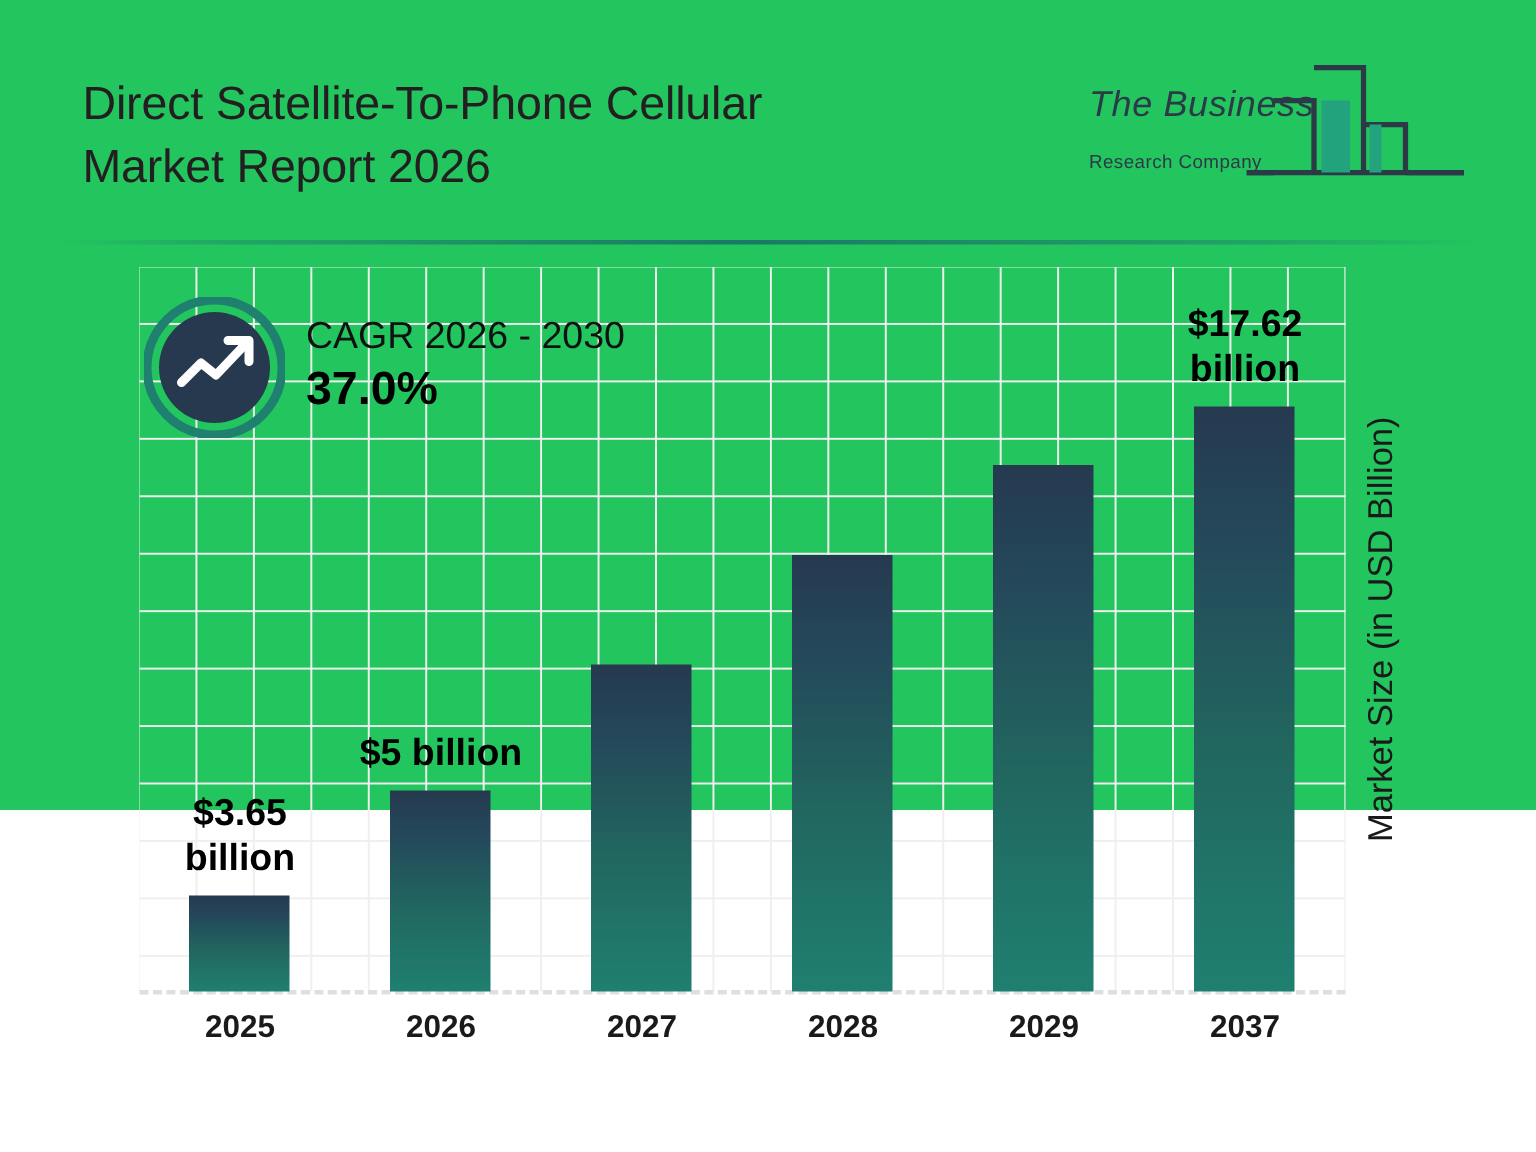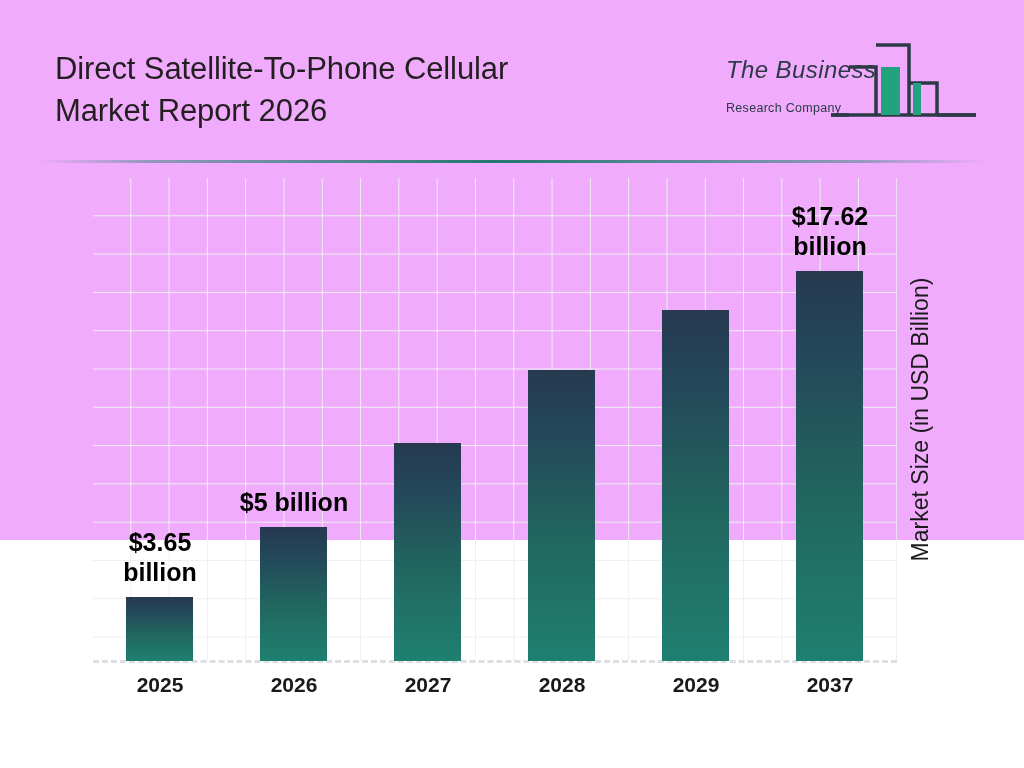--- a/index.html
+++ b/index.html
@@ -2,21 +2,21 @@
 <html><head>
 <meta charset="utf-8">
 <style>
   * { box-sizing: border-box; margin: 0; padding: 0; }
   html, body {
     width: 1024px; height: 768px;
     background: #ffffff;
     font-family: "Liberation Sans", sans-serif;
     overflow: hidden;
   }
-  #page { position: relative; width: 1024px; height: 540px; background: #f0abfc; }
+  #page { position: relative; width: 1024px; height: 540px; background: #22c55e; }
 
   
   #header { position: absolute; left: 0; top: 0; width: 1024px; height: 162px; }
 
   #title {
     position: absolute; left: 55px; top: 48px; width: 620px;
     font-size: 31px; line-height: 42px; font-weight: 400;
     color: #231f20; letter-spacing: -0.1px;
   }
   #title .tl { display: block; }
@@ -183,15 +183,27 @@
         <div class="xtick" style="left: 0px;">2025</div>
         <div class="xtick" style="left: 134px;">2026</div>
         <div class="xtick" style="left: 268px;">2027</div>
         <div class="xtick" style="left: 402px;">2028</div>
         <div class="xtick" style="left: 536px; text-align: center;">2029</div>
         <div class="xtick" style="left: 670px;">2037</div>
       </div>
 
     <div id="ylabel">Market Size (in USD Billion)</div>
 
+    <div id="cagr">
+      <svg id="cagr-circle" viewBox="0 0 94 94">
+        <circle cx="47" cy="47" r="45" fill="none" stroke="#1f8070" stroke-width="6"></circle>
+        <circle cx="47" cy="47" r="37" fill="#26394f"></circle>
+        <polyline points="25,57 38,44 48,52 68,31" fill="none" stroke="#ffffff" stroke-width="6" stroke-linecap="round" stroke-linejoin="round"></polyline>
+        <polyline points="56,29 70,29 70,43" fill="none" stroke="#ffffff" stroke-width="6" stroke-linecap="round" stroke-linejoin="round"></polyline>
+      </svg>
+      <div id="cagr-text">
+        <div id="cagr-range">CAGR 2026 - 2030</div>
+        <div id="cagr-value">37.0%</div>
+      </div>
+    </div>
 
   </div>
 </div>
 
 </body></html>

